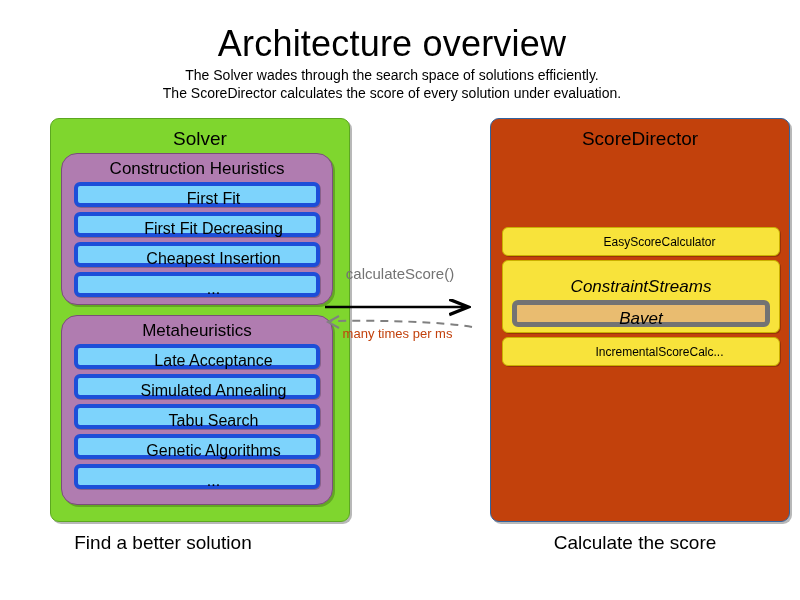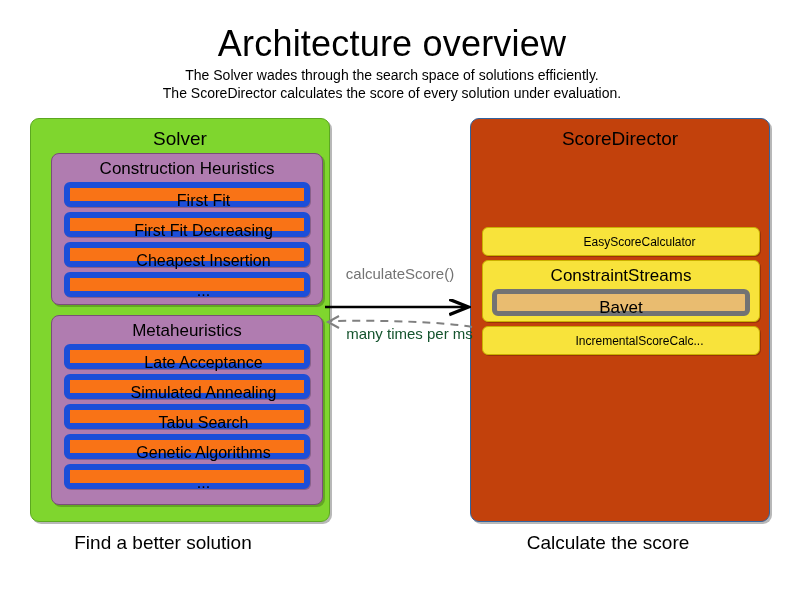--- a/index.html
+++ b/index.html
@@ -34,20 +34,21 @@
     font-size: 14px;
     line-height: 18px;
     font-weight: 400;
   }
 
   
   .panel {
     position: absolute;
     border-radius: 9px;
     box-sizing: border-box;
+    margin-left: 20px;
   }
   #solver-panel {
     left: 30px;
     top: 118px;
     width: 300px;
     height: 404px;
     background: #7FD62E;
     border: 1px solid #5CA820;
     box-shadow: 2px 2px 0 rgba(0,0,0,0.28);
   }
@@ -64,25 +65,25 @@
     text-align: center;
     font-size: 19px;
     line-height: 22px;
     padding-top: 9px;
     font-weight: 400;
   }
 
   
   .group {
     position: absolute;
-    left: 20px;
+    left: 10px;
     width: 272px;
     background: #B07CB0;
     border: 1px solid #7A4E7A;
-    border-radius: 8px;
+    border-radius: 16px;
     box-sizing: border-box;
     box-shadow: 2px 2px 0 rgba(0,0,0,0.22);
   }
   #group-construction { top: 34px; height: 152px; }
   #group-meta        { top: 196px; height: 190px; }
   .group-title {
     text-align: center;
     font-size: 17px;
     line-height: 20px;
     padding-top: 5px;
@@ -94,45 +95,46 @@
     margin: 0 12px 5px 12px;
     height: 25px;
     line-height: 25px;
     text-align: center;
     font-size: 16px;
     border-radius: 6px;
     box-sizing: border-box;
     box-shadow: 1px 1px 0 rgba(0,0,0,0.22);
   }
   .item-orange {
-    background: #f97316;
-    border: 6px solid #1d4ed8;
+    background: #7dd3fc;
+    border: 4px solid #1d4ed8;
     padding-left: 33px;
   }
   .item-yellow {
     background: #F8E33B;
     border: 1px solid #CBB000;
   }
 
   
   #sd-items {
     position: absolute;
     left: 11px;
     top: 108px;
     width: 278px;
   }
   #sd-items .item { margin: 0 0 4px 0; height: 29px; line-height: 29px; font-size: 12px; padding-left: 37px; }
   #cs-box {
     background: #F8E33B;
     border: 1px solid #CBB000;
     border-radius: 6px;
     margin: 0 0 4px 0;
-    padding: 1px 0 5px 0;
+    padding: 12px 0 5px 0;
     box-shadow: 1px 1px 0 rgba(0,0,0,0.22);
     box-sizing: border-box;
+    font-style: italic;
   }
   #cs-title {
     text-align: center;
     font-size: 17px;
     line-height: 27px;
   }
   #bavet-box {
     margin: 0 9px 0 9px;
     height: 27px;
     line-height: 27px;
@@ -157,38 +159,38 @@
     left: 0;
     top: 0;
     width: 150px;
     text-align: center;
     font-size: 15px;
     line-height: 18px;
     color: #737373;
   }
   #label-many-times {
     position: absolute;
-    left: 12px;
+    left: 0;
     top: 62px;
     width: 145px;
     text-align: center;
-    font-size: 15px;
+    font-size: 13px;
     line-height: 14px;
-    color: #14532d;
+    color: #c2410c;
   }
 
   
   .caption {
     position: absolute;
     font-size: 19px;
     line-height: 25px;
     text-align: center;
   }
   #caption-left  { left: 13px;  top: 530px; width: 300px; }
-  #caption-right { left: 458px; top: 530px; width: 300px; }
+  #caption-right { left: 485px; top: 530px; width: 300px; }
 </style>
 </head>
 <body>
 
 <div id="header">
   <div id="page-title">Architecture overview</div>
   <div class="subtitle-line">The Solver wades through the search space of solutions efficiently.</div>
   <div class="subtitle-line">The ScoreDirector calculates the score of every solution under evaluation.</div>
 </div>
 

